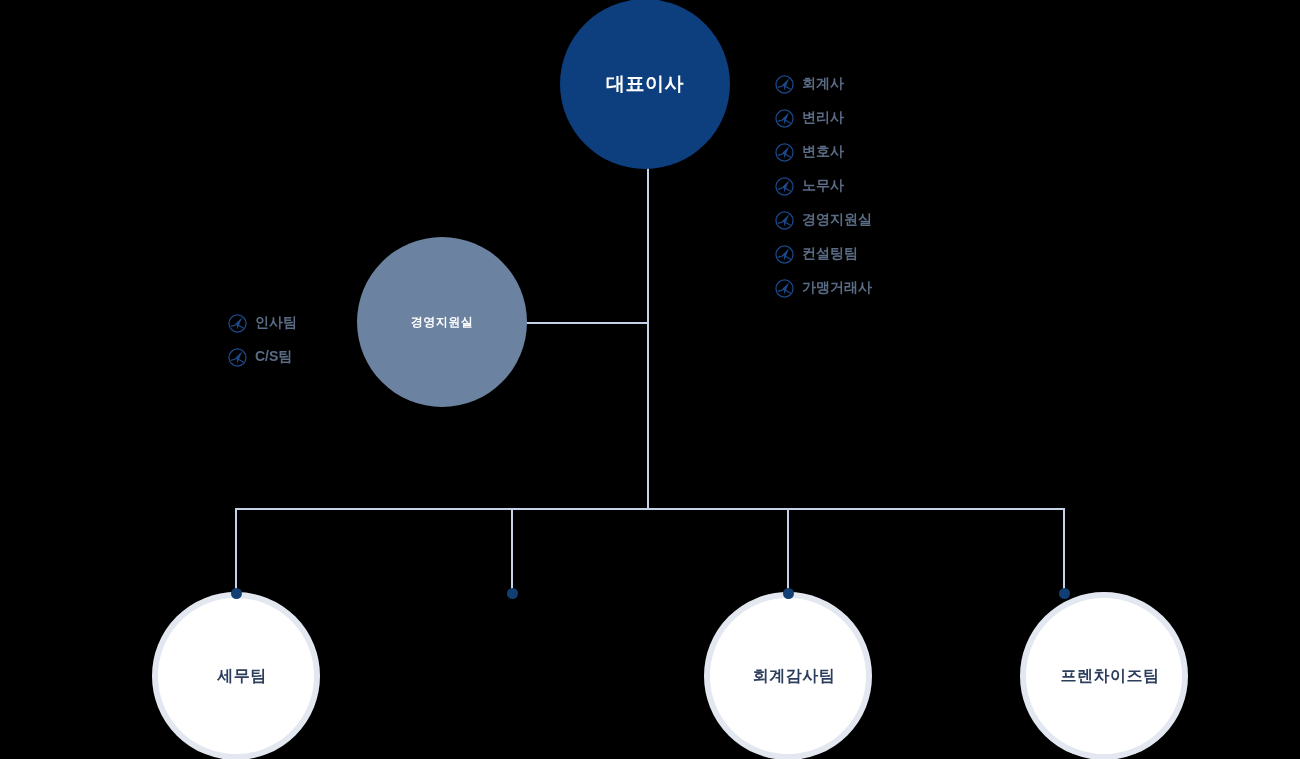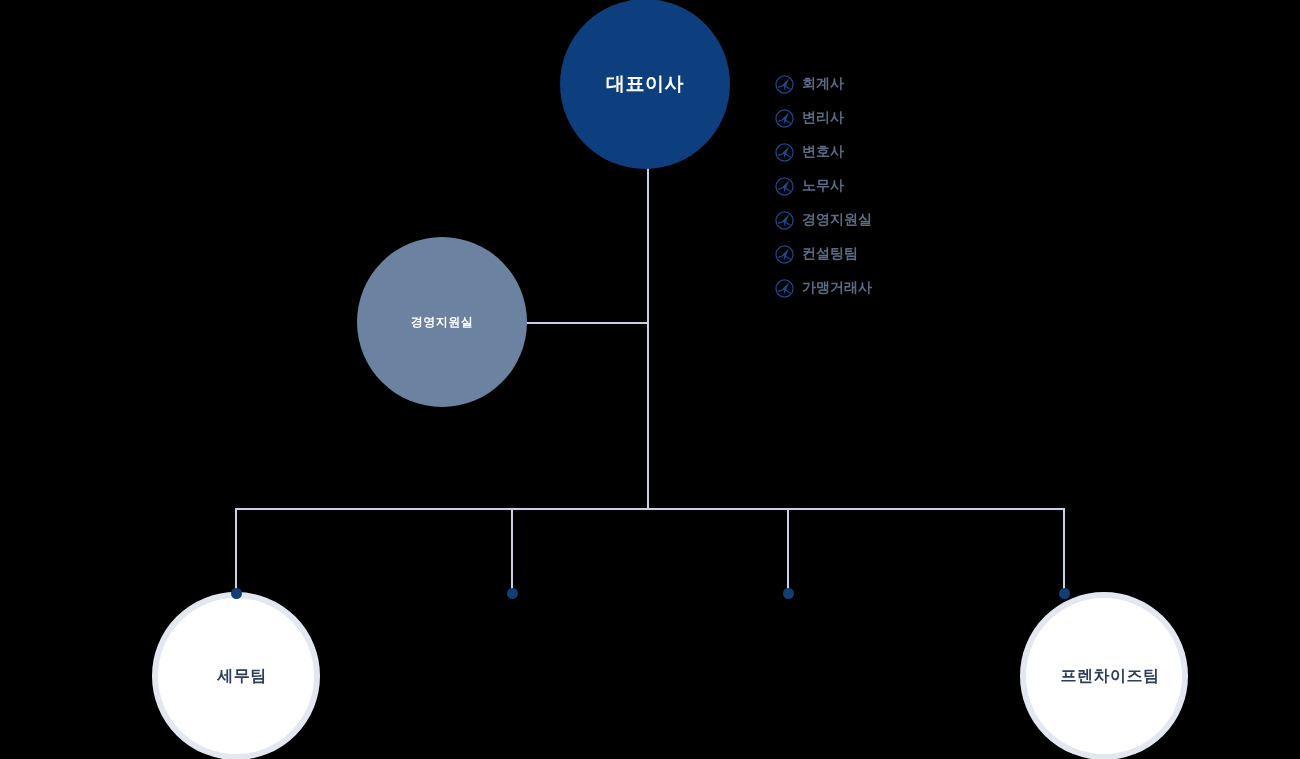--- a/index.html
+++ b/index.html
@@ -222,28 +222,54 @@
       </svg>
       <span class="bullet-label">가맹거래사</span>
     </div>
 
   </div>
 
   <div class="node" id="node-support">
     <span class="node-label">경영지원실</span>
   </div>
 
+  <div class="bullet-list" id="list-support">
+
+    <div class="bullet-row">
+      <svg class="k-logo" viewBox="0 0 40 40">
+        <circle cx="20" cy="20" r="18" fill="none" stroke="#1d4a8c" stroke-width="2.6"></circle>
+        <path d="M30 7 L14 22 L19 22 L19 33 Z" fill="#1d4a8c"></path>
+        <path d="M19 22 L33 30" stroke="#1d4a8c" stroke-width="2.4" fill="none"></path>
+        <path d="M19 22 L6 26" stroke="#1d4a8c" stroke-width="2.4" fill="none"></path>
+      </svg>
+      <span class="bullet-label">인사팀</span>
+    </div>
+
+    <div class="bullet-row">
+      <svg class="k-logo" viewBox="0 0 40 40">
+        <circle cx="20" cy="20" r="18" fill="none" stroke="#1d4a8c" stroke-width="2.6"></circle>
+        <path d="M30 7 L14 22 L19 22 L19 33 Z" fill="#1d4a8c"></path>
+        <path d="M19 22 L33 30" stroke="#1d4a8c" stroke-width="2.4" fill="none"></path>
+        <path d="M19 22 L6 26" stroke="#1d4a8c" stroke-width="2.4" fill="none"></path>
+      </svg>
+      <span class="bullet-label">C/S팀</span>
+    </div>
+
+  </div>
 
   <div class="node node-team" id="node-team-0">
     <span class="node-label">세무팀</span>
   </div>
   <div class="team-dot" id="dot-team-0"></div>
 
   <div class="team-dot" id="dot-team-1"></div>
 
+  <div class="node node-team" id="node-team-2">
+    <span class="node-label">회계감사팀</span>
+  </div>
   <div class="team-dot" id="dot-team-2"></div>
 
   <div class="node node-team" id="node-team-3">
     <span class="node-label">프렌차이즈팀</span>
   </div>
   <div class="team-dot" id="dot-team-3"></div>
 
 </div>
 
 </body></html>

